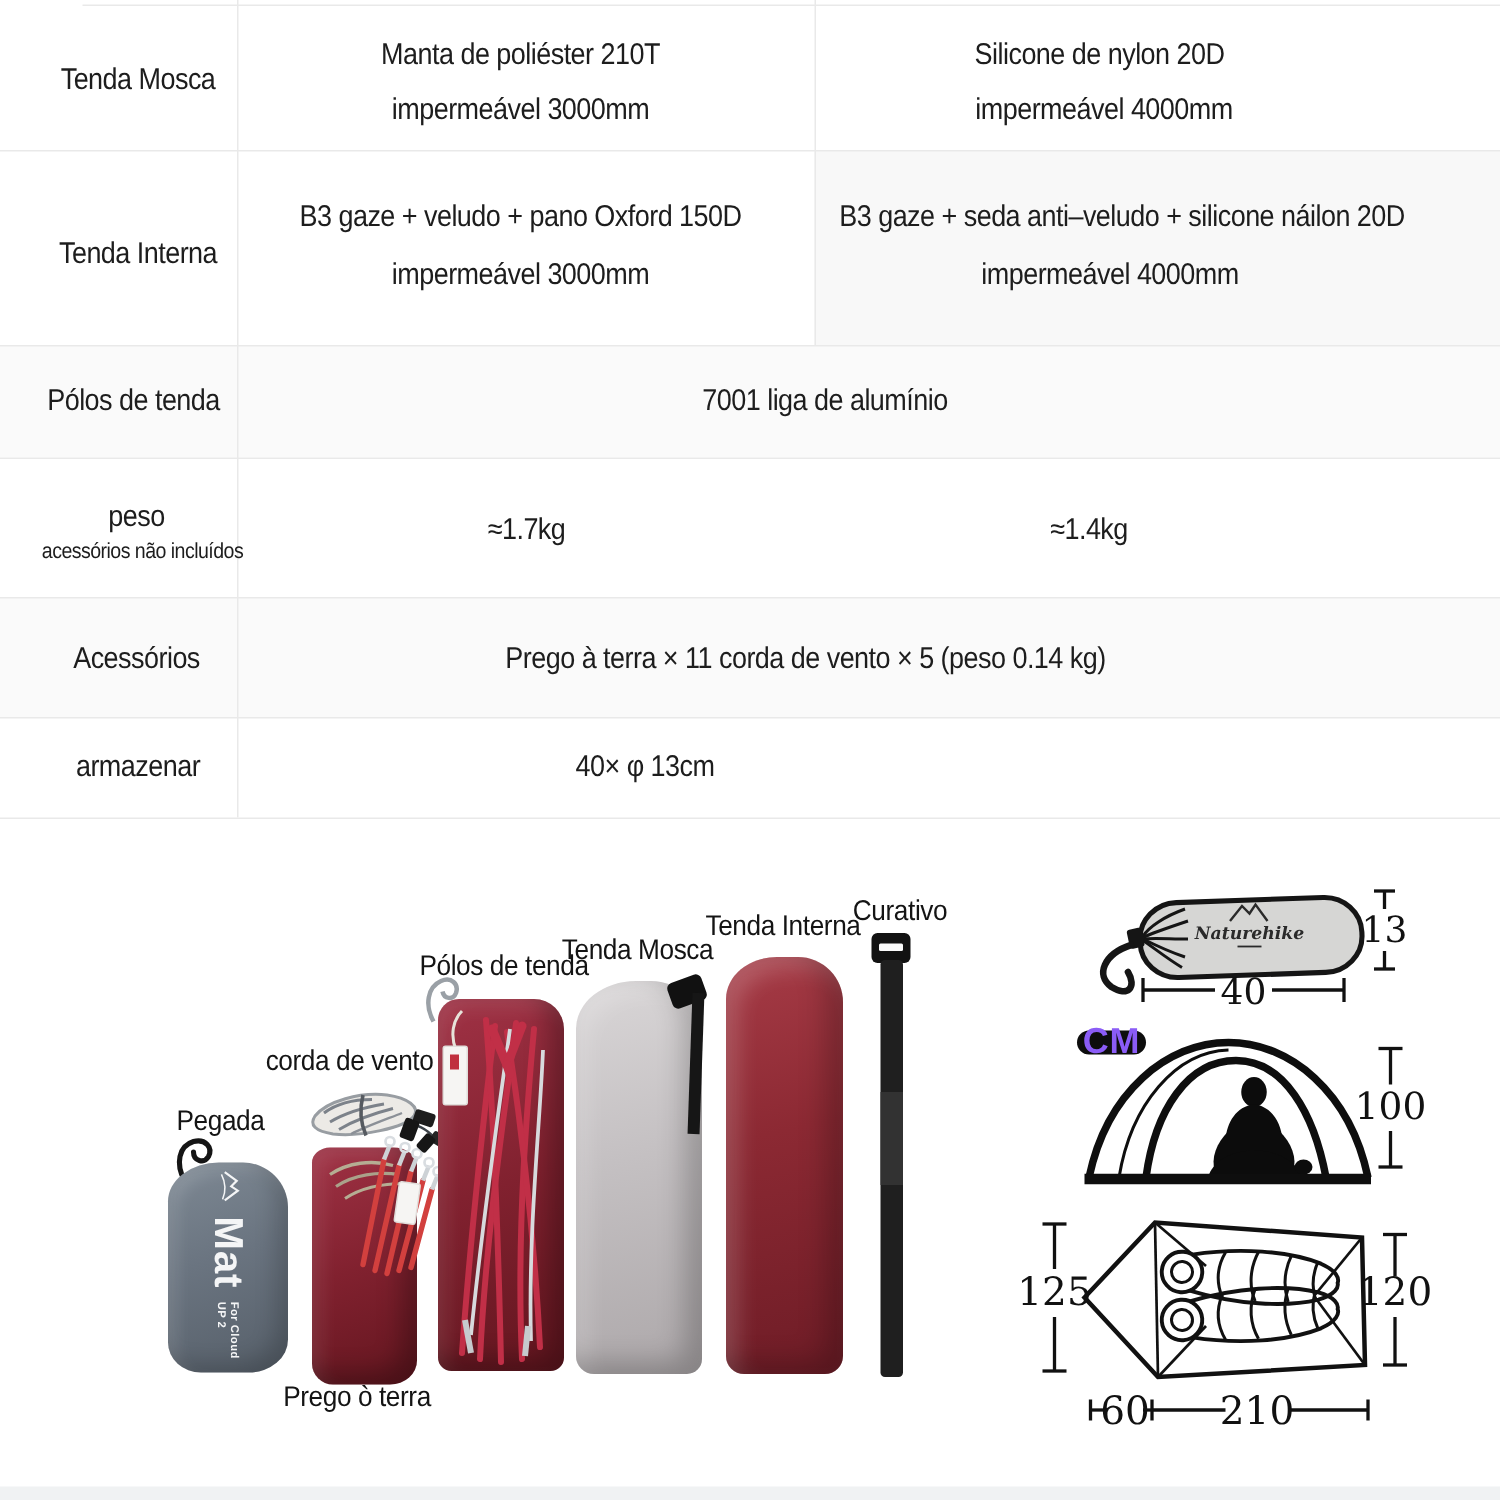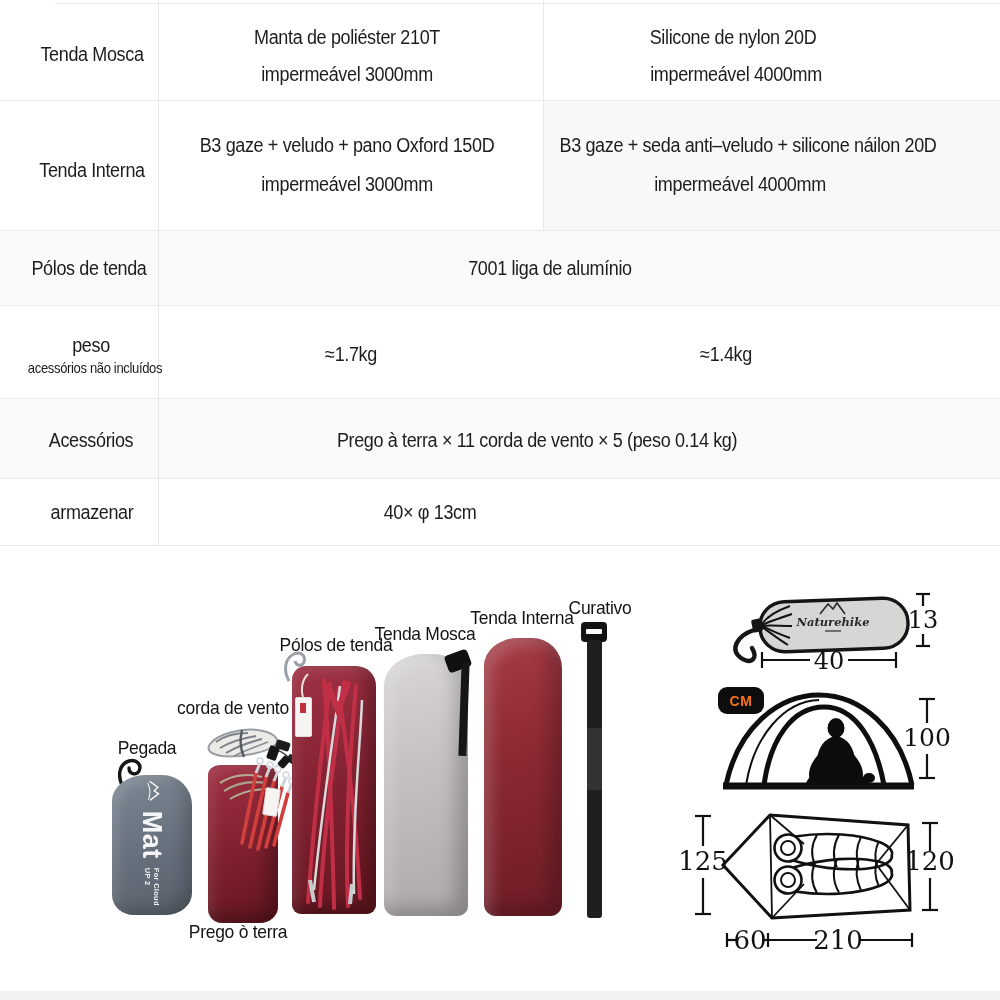--- a/index.html
+++ b/index.html
@@ -57,23 +57,23 @@
     background:linear-gradient(168deg,#a63b46 0%,#8c2933 42%,#6e1c26 100%);
   }
   .strap-body{width:15px;height:278px;background:#1f1f1f;border-radius:3px;}
   .strap-mid{width:15px;height:62px;background:#323232;}
   .strap-buckle{width:26px;height:20px;background:#121212;border-radius:4px;}
   .strap-slot{width:16px;height:5px;background:#fafafa;border-radius:1px;}
   .tag{background:#f6f5f3;border:1px solid #e0ddda;border-radius:2px;}
   .toggle{background:#161616;border-radius:2px;}
   
   .cm-badge{
-    width:46px;height:27px;background:#0d0d0d;border-radius:9px;
+    width:46px;height:16px;background:#0d0d0d;border-radius:9px;
     display:flex;align-items:center;justify-content:center;
-    color:#f97316;font-weight:bold;font-size:14px;letter-spacing:.5px;
+    color:#8b5cf6;font-weight:bold;font-size:24px;letter-spacing:.5px;
   }
   .dim{font-family:"DejaVu Serif", serif;fill:#111111;}
   svg text{user-select:none;}
   .edge-strip{left:0;top:991px;width:1000px;height:9px;background:#f0f2f3;}
 </style>
 </head>
 <body>
 
 <div class="abs" style="left:0;top:0;width:1000px;height:545px;">
 

